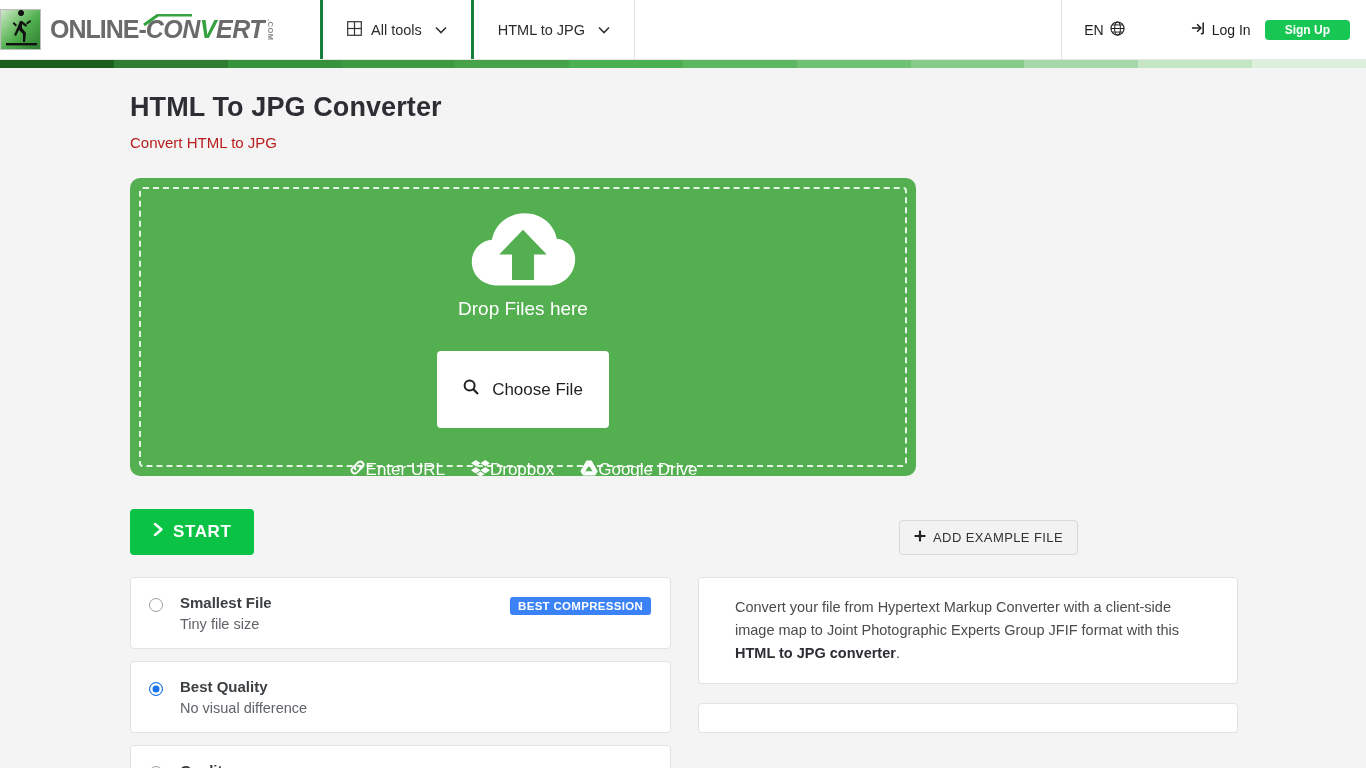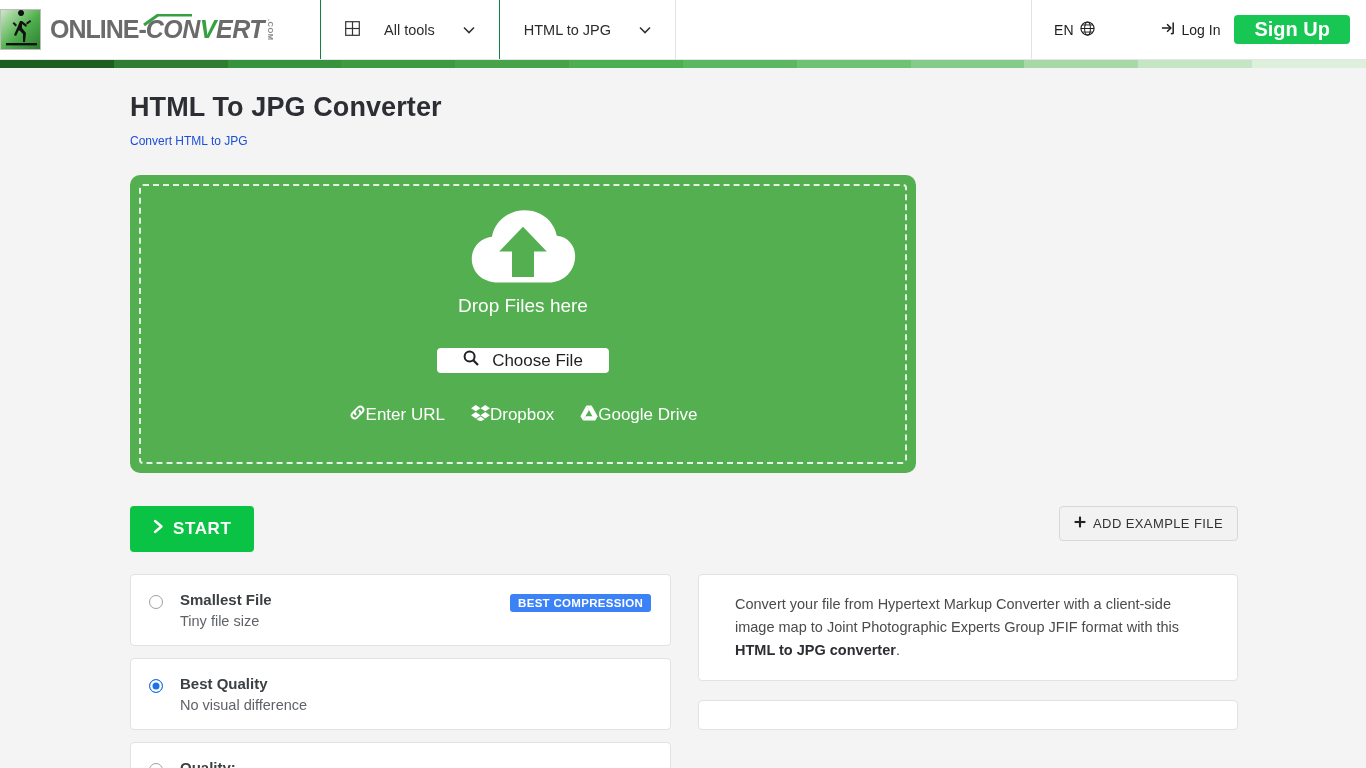--- a/index.html
+++ b/index.html
@@ -61,23 +61,23 @@
     color: #8a8a8a;
     writing-mode: vertical-rl;
     letter-spacing: 0.5px;
     margin-left: 2px;
     margin-top: 2px;
     line-height: 1;
   }
   .nav-item {
     display: flex;
     align-items: center;
-    gap: 24px;
+    gap: 9px;
     padding: 0 24px;
-    border-left: 1px solid #15803d;
+    border-left: 3px solid #15803d;
     font-size: 14.5px;
     color: #2b2b2b;
     cursor: pointer;
     white-space: nowrap;
   }
   .nav-item .caret { font-size: 12px; color: #444; margin-left: 4px; }
   .grid-icon { display: inline-block; }
   .nav-spacer { flex: 1; border-left: 1px solid #e3e3e3; }
   .hdr-right {
     display: flex;
@@ -93,21 +93,21 @@
     justify-content: flex-end;
   }
   .login {
     display: flex; align-items: center; gap: 6px;
     font-size: 14px; color: #1d1d1d; cursor: pointer;
     margin-left: 30px;
   }
   .signup {
     background: #17c653;
     color: #fff;
-    font-size: 20px;
+    font-size: 12px;
     font-weight: 700;
     border: none;
     border-radius: 4px;
     padding: 3px 20px;
     cursor: pointer;
     font-family: "Liberation Sans", sans-serif;
   }
 
   
   .strip { display: flex; height: 8px; width: 100%; }
@@ -116,22 +116,22 @@
   
   .page { padding: 0 0 0 130px; }
   .title {
     font-size: 27px;
     font-weight: 700;
     color: #2c2e33;
     margin-top: 24px;
     letter-spacing: 0.1px;
   }
   .subtitle {
-    font-size: 12px;
-    color: #1d4ed8;
+    font-size: 15px;
+    color: #b91c1c;
     margin-top: 11px;
   }
 
   
   .dropzone {
     margin-top: 27px;
     width: 786px;
     height: 298px;
     background: #54af51;
     border-radius: 10px;
@@ -151,21 +151,21 @@
   .drop-label {
     color: #ffffff;
     font-size: 19px;
     margin-top: 7px;
   }
   .choose-file {
     margin-top: 31px;
     background: #ffffff;
     border: none;
     border-radius: 4px;
-    padding: 2px 26px;
+    padding: 28px 26px;
     font-size: 17px;
     color: #1f2023;
     cursor: pointer;
     display: flex;
     align-items: center;
     gap: 13px;
     font-family: "Liberation Sans", sans-serif;
   }
   .services {
     margin-top: 31px;
@@ -174,23 +174,23 @@
     gap: 26px;
   }
   .service {
     display: flex; align-items: center; gap: 0;
     color: #ffffff; font-size: 17px; cursor: pointer;
   }
 
   
   .action-row {
     margin-top: 33px;
-    width: 1108px;
-    display: flex;
-    align-items: flex-start;
+    width: 948px;
+    display: flex;
+    align-items: flex-end;
     justify-content: space-between;
   }
   .start-btn {
     background: #0ac243;
     color: #fff;
     border: none;
     border-radius: 4px;
     font-size: 17px;
     font-weight: 700;
     letter-spacing: 0.6px;

